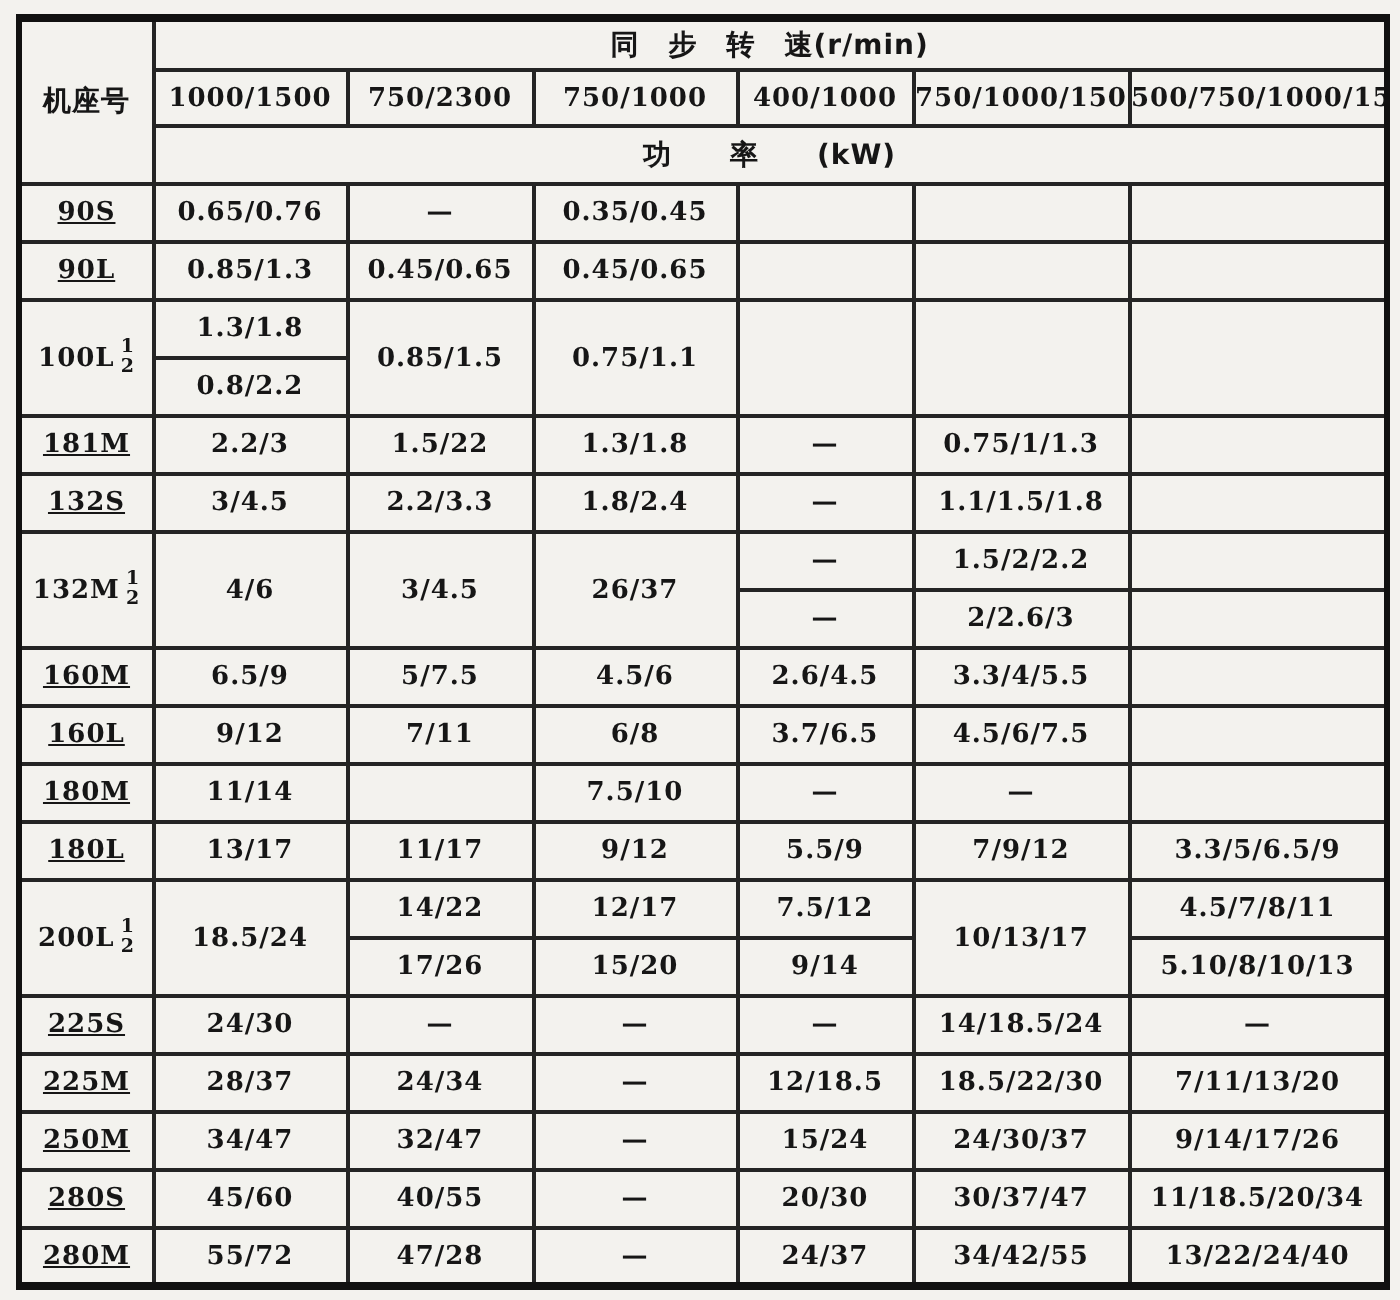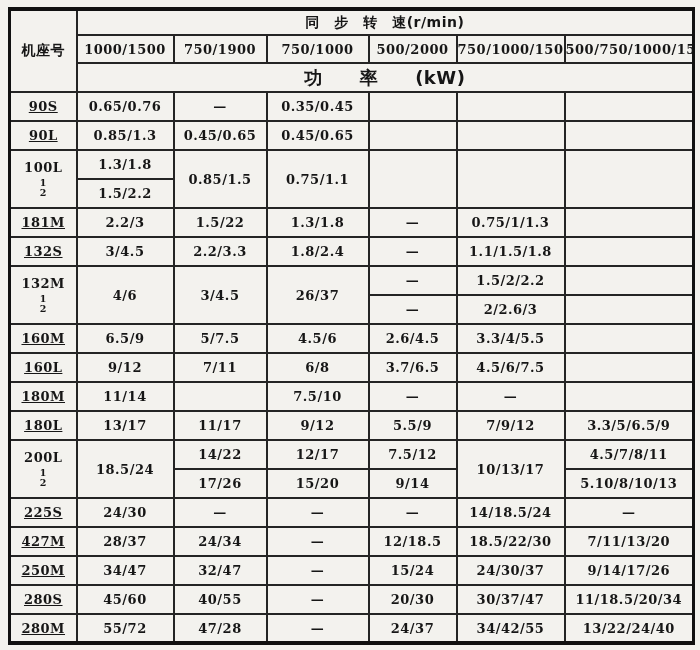--- a/index.html
+++ b/index.html
@@ -39,37 +39,36 @@
     overflow: hidden;
   }
   
   table.power-table {
     border: 3px solid #111;
     border-top-width: 4px;
     border-bottom-width: 4px;
   }
   tr.hdr-speed-title td { height: 23px; font-size: 14px; }
   tr.hdr-speed-cols td  { height: 26px; }
-  tr.hdr-power td       { height: 27px; font-size: 18px; }
+  tr.hdr-power td       { height: 27px; font-size: 14px; }
   tbody tr              { height: 29px; }
   td.cjk {
     font-family: "DejaVu Sans", "Liberation Sans", sans-serif;
     font-weight: bold;
   }
   td.corner-cell {
     font-size: 14px;
     letter-spacing: 2px;
   }
   td.row-label { letter-spacing: 1px; text-decoration: underline; }
   .label-wrap {
     display: inline-flex;
     align-items: center;
     justify-content: center;
     gap: 3px;
-    flex-direction: column;
   }
   .frac-stack {
     display: inline-flex;
     flex-direction: column;
     align-items: center;
     font-size: 9.5px;
     line-height: 1.1;
     font-weight: bold;
   }
   td.dash-cell { letter-spacing: 0; }
@@ -88,23 +87,23 @@
       <col style="width:108px">
       <col style="width:129px">
     </colgroup>
     <thead>
       <tr class="hdr-speed-title">
         <td class="cjk corner-cell" rowspan="3">机座号</td>
         <td class="cjk" colspan="6">同　步　转　速(r/min)</td>
       </tr>
       <tr class="hdr-speed-cols" id="speed-cols-row">
           <td>1000/1500</td>
-          <td>750/1900</td>
+          <td>750/2300</td>
           <td>750/1000</td>
-          <td>500/2000</td>
+          <td>400/1000</td>
           <td>750/1000/1500</td>
           <td>500/750/1000/1500</td>
         </tr>
       <tr class="hdr-power">
         <td class="cjk" colspan="6">功　　率　　(kW)</td>
       </tr>
     </thead>
     <tbody id="table-body">
         <tr>
           <td class="row-label">90S</td>
@@ -133,21 +132,21 @@
               </span>
             </span></td>
           <td>1.3/1.8</td>
           <td rowspan="2">0.85/1.5</td>
           <td rowspan="2">0.75/1.1</td>
           <td rowspan="2"></td>
           <td rowspan="2"></td>
           <td rowspan="2"></td>
         </tr>
         <tr>
-          <td>1.5/2.2</td>
+          <td>0.8/2.2</td>
         </tr>
         <tr>
           <td class="row-label">181M</td>
           <td>2.2/3</td>
           <td>1.5/22</td>
           <td>1.3/1.8</td>
           <td class="dash-cell">—</td>
           <td>0.75/1/1.3</td>
           <td></td>
         </tr>
@@ -240,21 +239,21 @@
         <tr>
           <td class="row-label">225S</td>
           <td>24/30</td>
           <td class="dash-cell">—</td>
           <td class="dash-cell">—</td>
           <td class="dash-cell">—</td>
           <td>14/18.5/24</td>
           <td class="dash-cell">—</td>
         </tr>
         <tr>
-          <td class="row-label">427M</td>
+          <td class="row-label">225M</td>
           <td>28/37</td>
           <td>24/34</td>
           <td class="dash-cell">—</td>
           <td>12/18.5</td>
           <td>18.5/22/30</td>
           <td>7/11/13/20</td>
         </tr>
         <tr>
           <td class="row-label">250M</td>
           <td>34/47</td>

